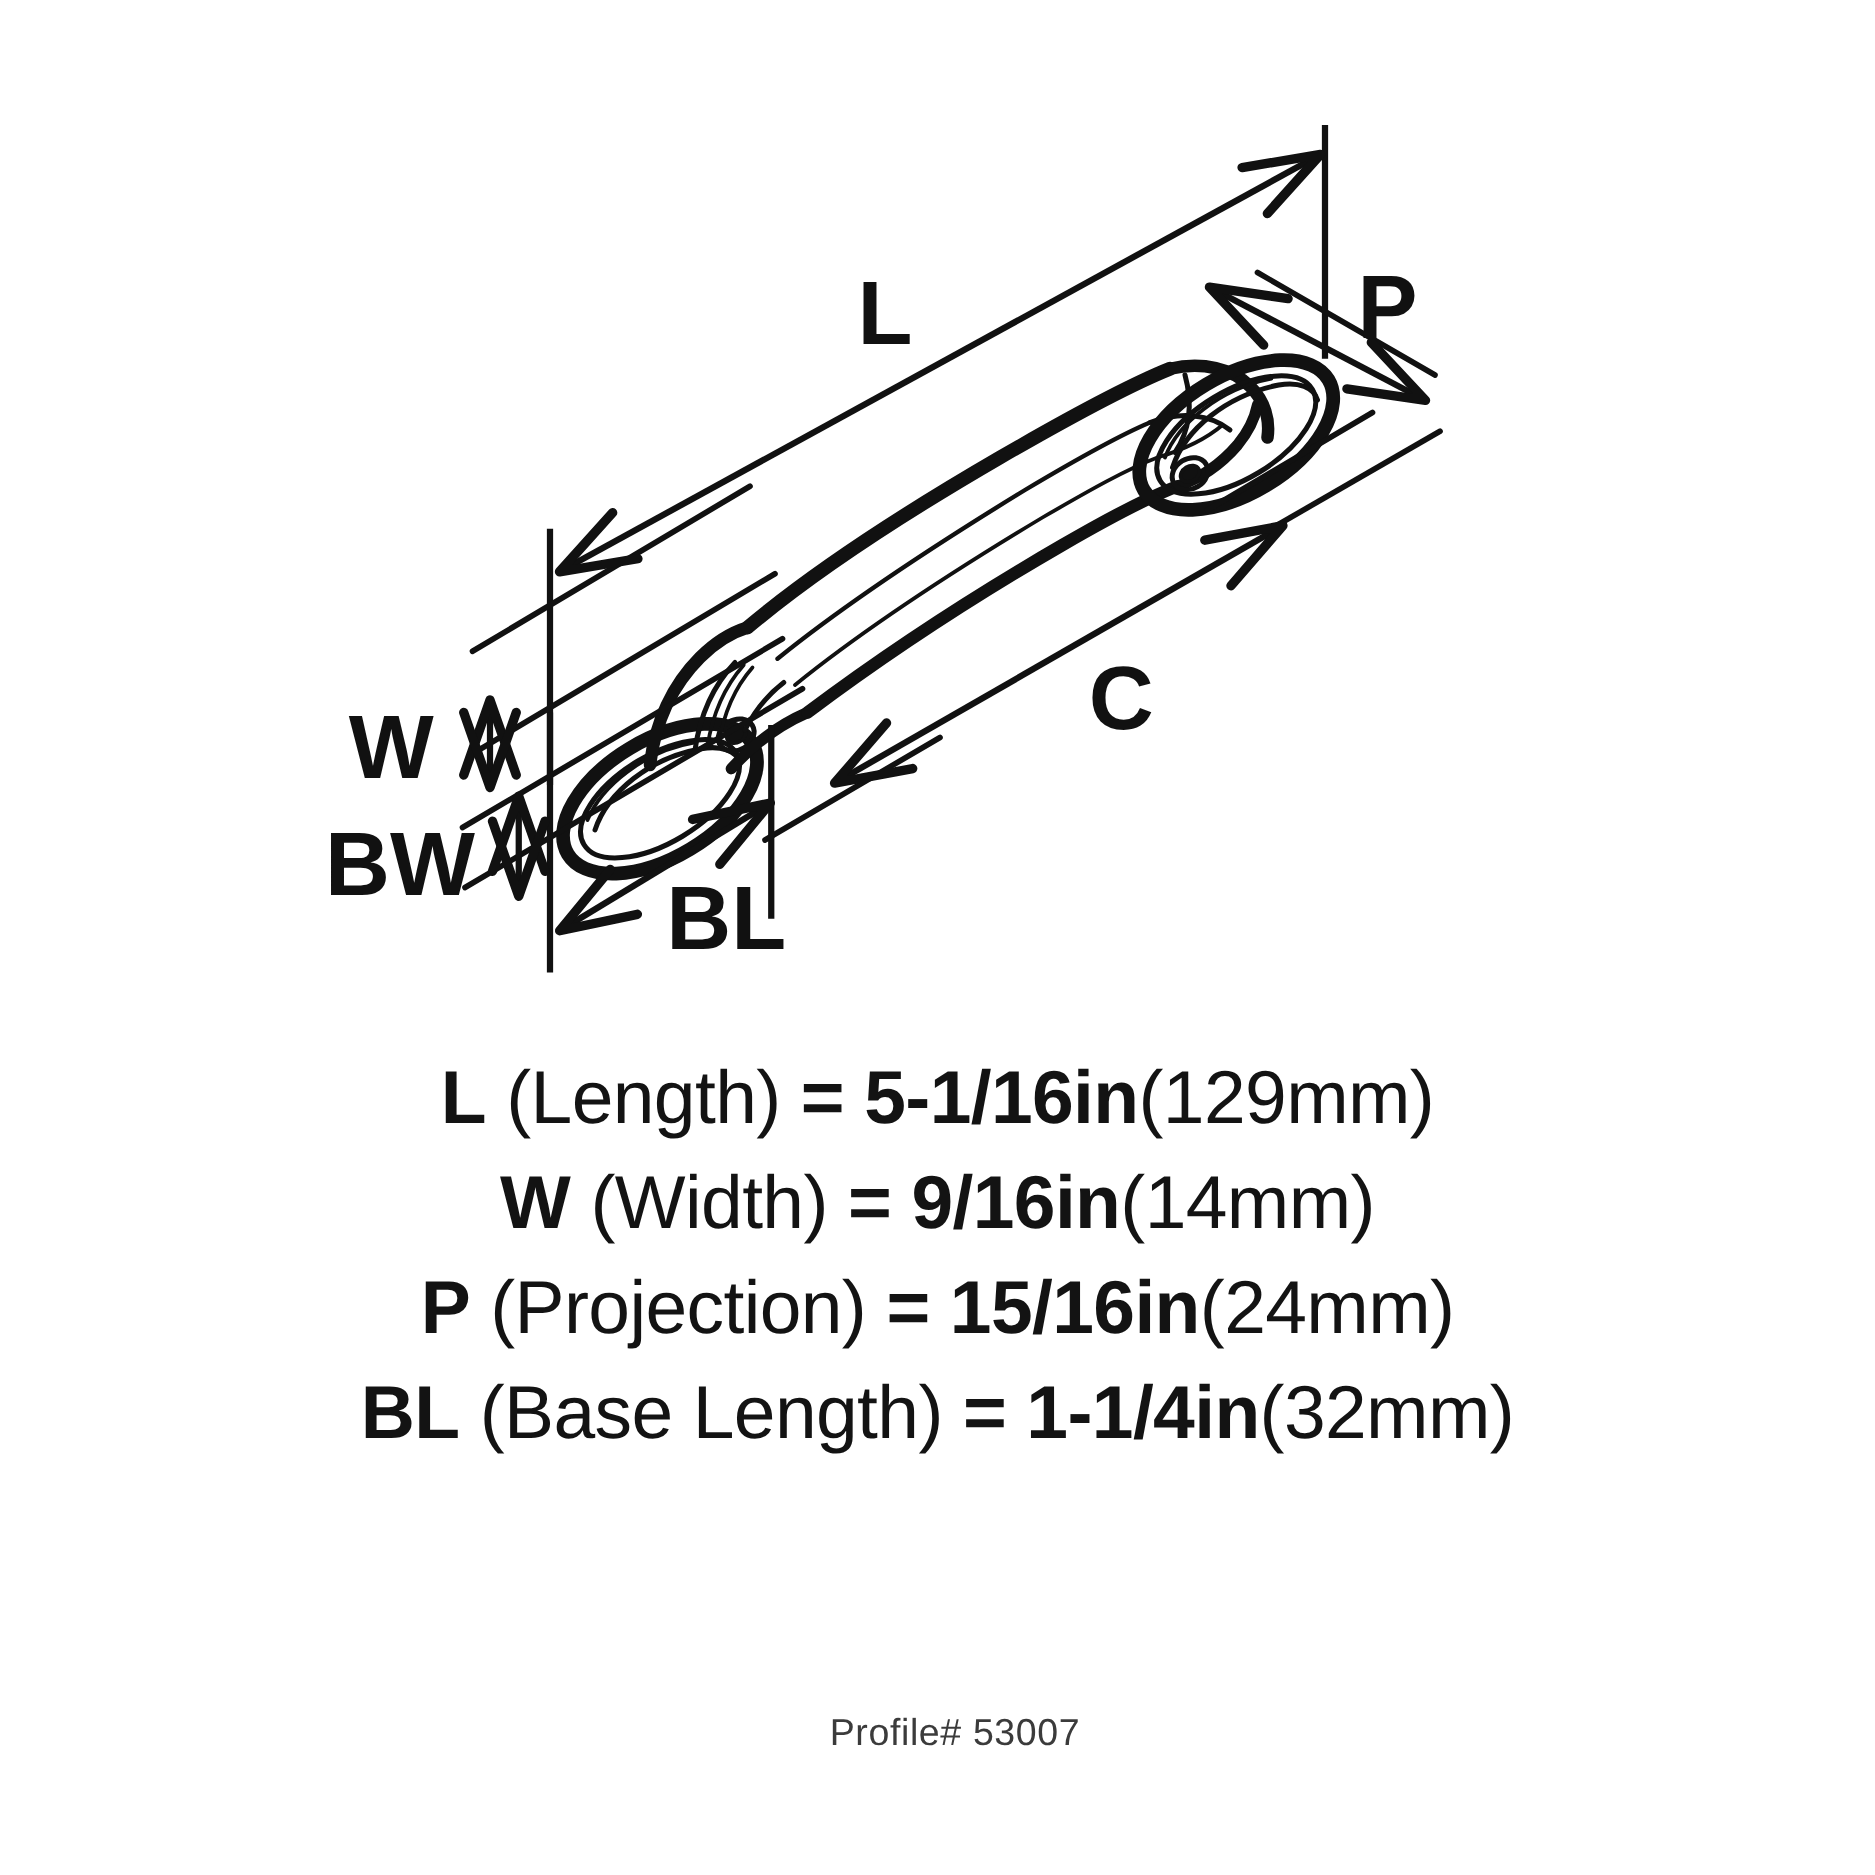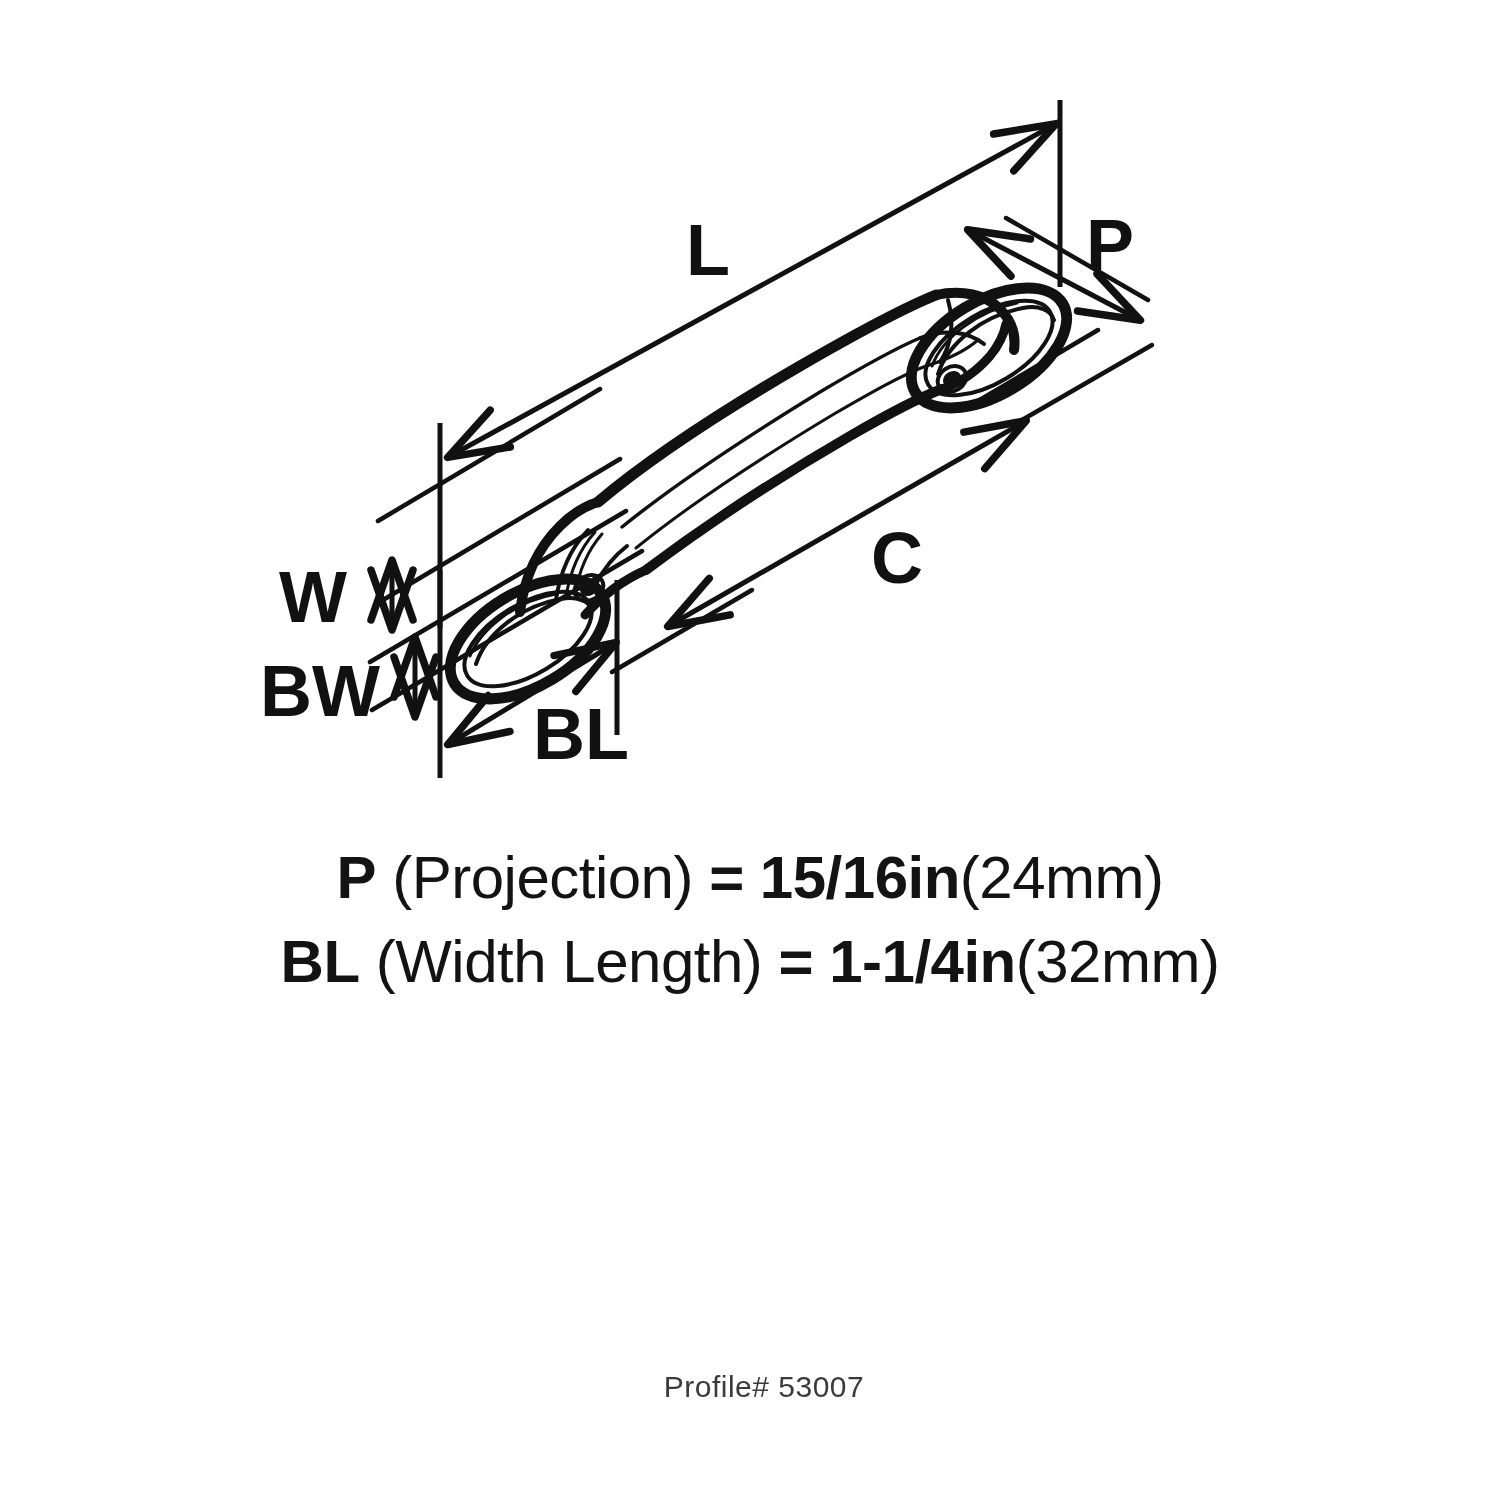--- a/index.html
+++ b/index.html
@@ -194,28 +194,34 @@
         <text x="897" y="583" font-size="72" text-anchor="middle">C</text>
         <text x="313" y="622" font-size="72" text-anchor="middle">W</text>
         <text x="320" y="716" font-size="72" text-anchor="middle">BW</text>
         <text x="581" y="759" font-size="72" text-anchor="middle">BL</text>
       </g>
     </svg>
   </div>
 
   <div id="spec-list">
 
-
+    <div class="spec-line">
+      <span class="spec-symbol">L</span><span class="spec-name"> (Length)</span><span class="spec-eq"> = </span><span class="spec-value">5-1/16in</span><span class="spec-metric">(129mm)</span>
+    </div>
+
+    <div class="spec-line">
+      <span class="spec-symbol">W</span><span class="spec-name"> (Width)</span><span class="spec-eq"> = </span><span class="spec-value">9/16in</span><span class="spec-metric">(14mm)</span>
+    </div>
 
     <div class="spec-line">
       <span class="spec-symbol">P</span><span class="spec-name"> (Projection)</span><span class="spec-eq"> = </span><span class="spec-value">15/16in</span><span class="spec-metric">(24mm)</span>
     </div>
 
 
     <div class="spec-line">
-      <span class="spec-symbol">BL</span><span class="spec-name"> (Width Length)</span><span class="spec-eq"> = </span><span class="spec-value">1-1/4in</span><span class="spec-metric">(32mm)</span>
+      <span class="spec-symbol">BL</span><span class="spec-name"> (Base Length)</span><span class="spec-eq"> = </span><span class="spec-value">1-1/4in</span><span class="spec-metric">(32mm)</span>
     </div>
 
   </div>
 
   <div id="profile-footer">Profile# 53007</div>
 
 </div>
 
 </body></html>

